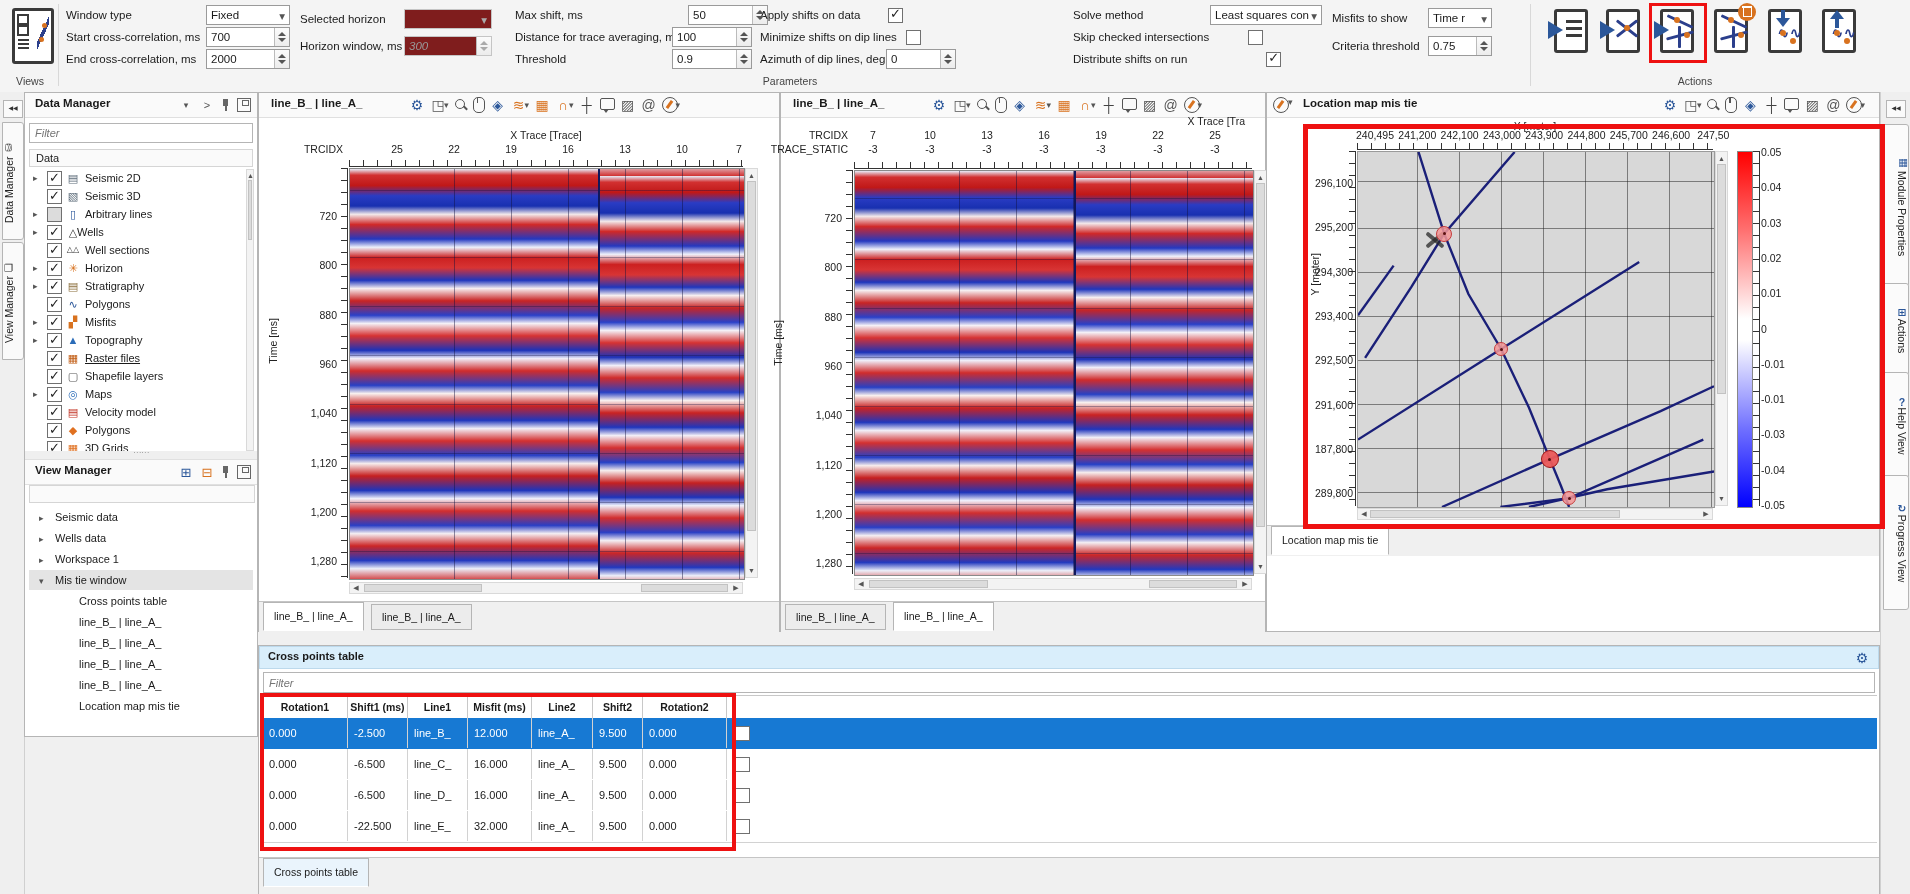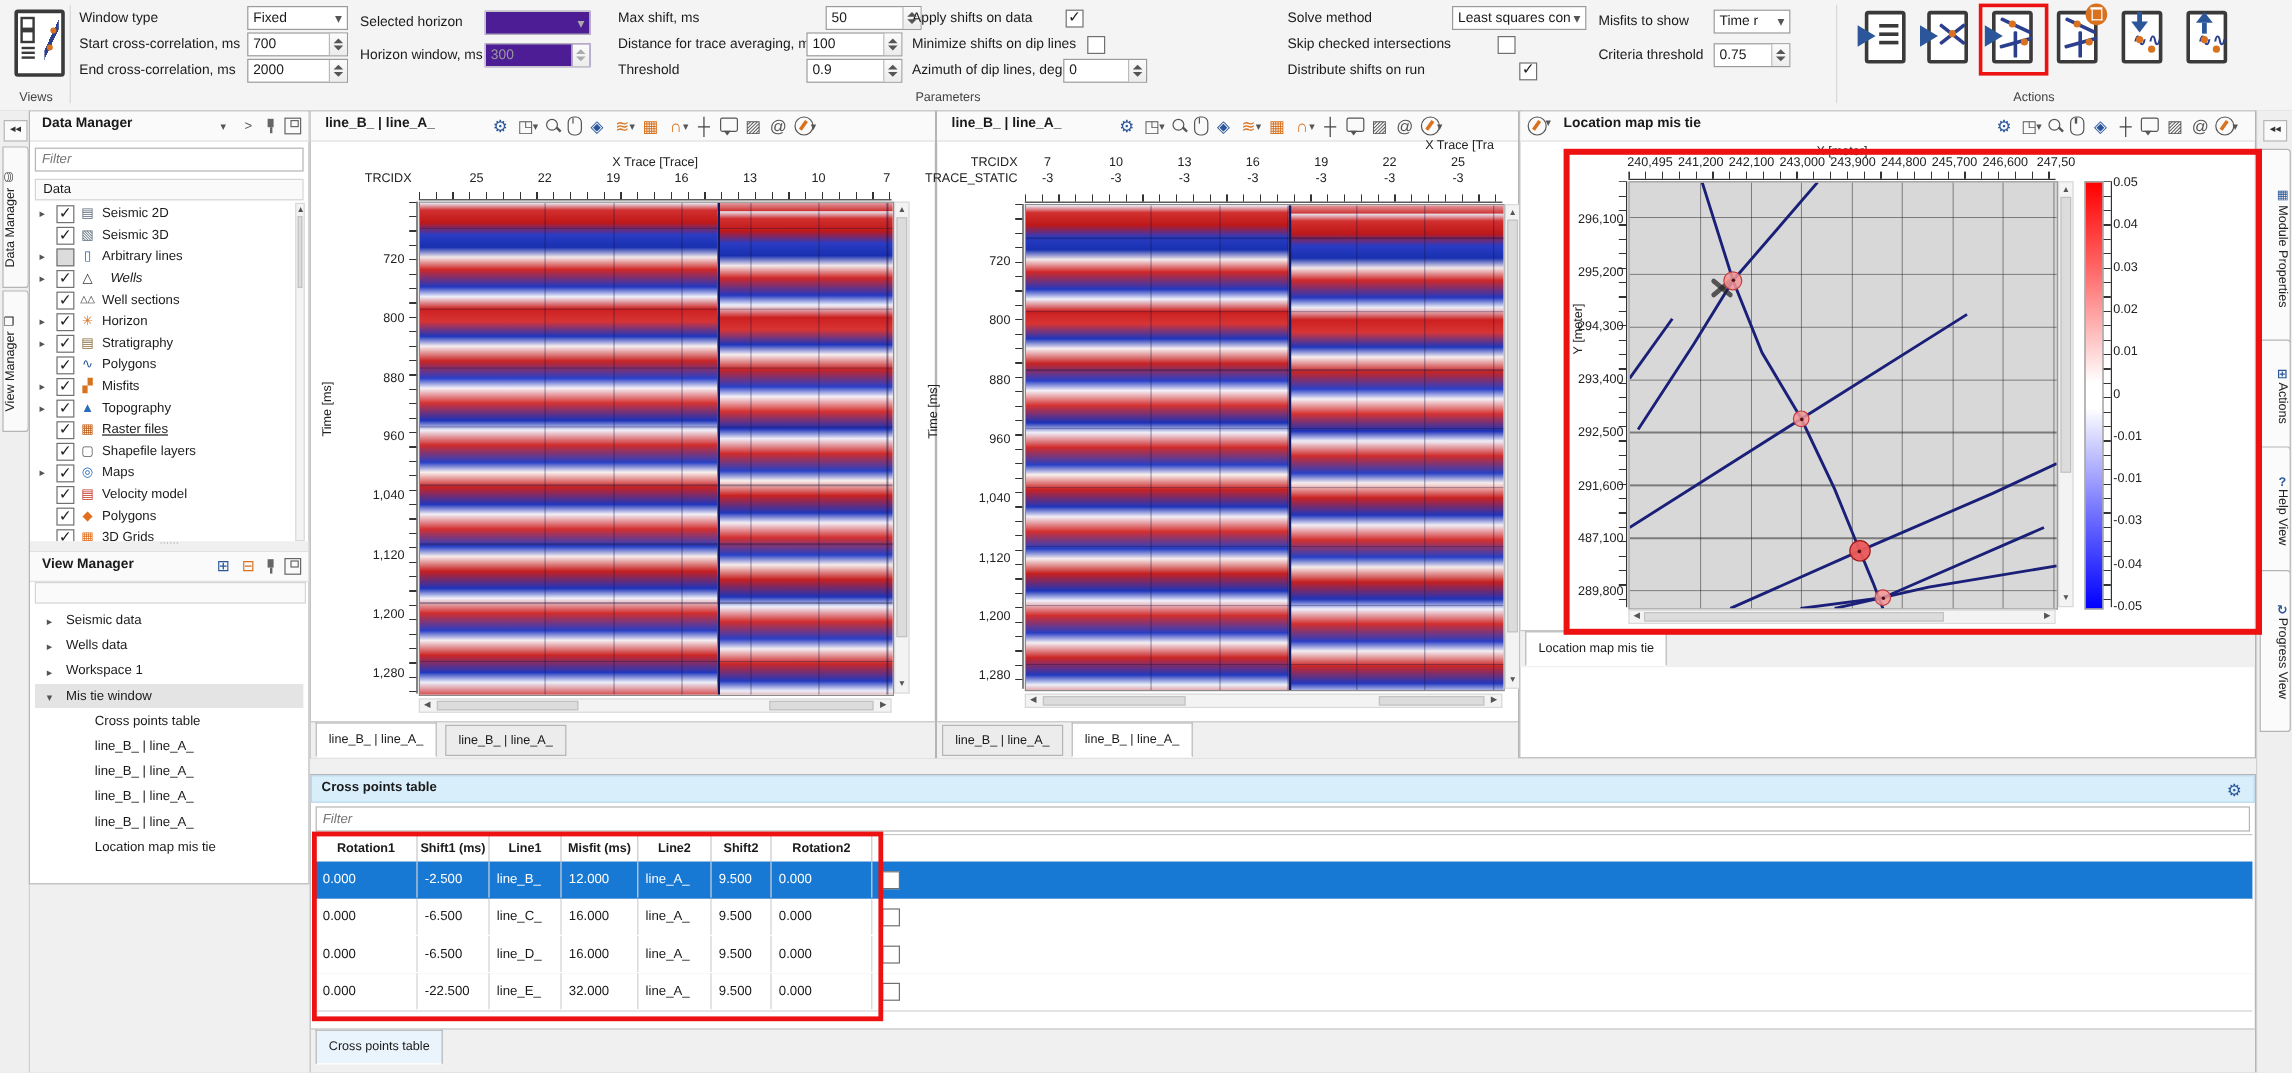--- a/index.html
+++ b/index.html
@@ -7,21 +7,21 @@
        font-family:"Liberation Sans","DejaVu Sans",sans-serif;font-size:11px;color:#1a1a1a;
        overflow:hidden;}
   .abs{position:absolute;}
   
   #ribbon{left:0;top:0;width:1910px;height:92px;background:#f4f4f4;border-bottom:1px solid #c9c9c9;}
   .vsep{position:absolute;top:4px;height:82px;width:1px;background:#d8d8d8;}
   .grp-label{position:absolute;top:75px;font-size:10.5px;color:#444;text-align:center;}
   .rlab{position:absolute;height:20px;line-height:20px;white-space:nowrap;font-size:11.5px;}
   .rctl{position:absolute;height:20px;background:#fff;border:1px solid #9a9a9a;line-height:18px;
         padding:0 4px;box-sizing:border-box;font-size:11.5px;}
-  .rctl.dis{background:#4c1d95;color:#999;border-color:#c5c5c5;}
+  .rctl.dis{background:#7f1d1d;color:#999;border-color:#c5c5c5;font-style:italic;}
   .spin::after{content:"";position:absolute;right:0;top:0;bottom:0;width:14px;border-left:1px solid #bbb;
         background:linear-gradient(#fbfbfb,#ececec);}
   .spin .ar{position:absolute;right:3px;width:0;height:0;border-left:4px solid transparent;border-right:4px solid transparent;z-index:2;}
   .spin .up{top:4px;border-bottom:4px solid #555;}
   .spin .dn{bottom:4px;border-top:4px solid #555;}
   .dd::after{content:"▾";position:absolute;right:4px;top:1px;color:#555;}
   .dd.dis::after{color:#aaa;}
   .cb{width:13px;height:13px;border:1px solid #707070;background:#fff;display:inline-block;position:relative;}
   .cb.on::after{content:"✓";position:absolute;left:1px;top:-3px;font-size:13px;font-weight:bold;color:#222;}
   
@@ -284,21 +284,21 @@
         <div class="trow" style="top: 36px;">
           <div class="tarr" style="left: 4px;">▸</div>
           <div class="cb" style="position: absolute; left: 18px; top: 2px; background: rgb(220, 220, 220);"></div>
           <div class="tglyph" style="left: 37px; color: rgb(43, 87, 154);">▯</div>
           <div class="tlab" style="left: 56px;">Arbitrary lines</div>
         </div>
         <div class="trow" style="top: 54px;">
           <div class="tarr" style="left: 4px;">▸</div>
           <div class="cb on" style="position: absolute; left: 18px; top: 2px;"></div>
           <div class="tglyph" style="left: 37px; color: rgb(51, 51, 51);">△</div>
-          <div class="tlab" style="left: 63px; font-style: italic;">Wells</div>
+          <div class="tlab" style="left: 48px;">Wells</div>
         </div>
         <div class="trow" style="top: 72px;">
           <div class="cb on" style="position: absolute; left: 18px; top: 2px;"></div>
           <div class="tglyph" style="left: 37px; color: rgb(51, 51, 51); font-size: 8px;">△△</div>
           <div class="tlab" style="left: 56px;">Well sections</div>
         </div>
         <div class="trow" style="top: 90px;">
           <div class="tarr" style="left: 4px;">▸</div>
           <div class="cb on" style="position: absolute; left: 18px; top: 2px;"></div>
           <div class="tglyph" style="left: 37px; color: rgb(216, 114, 31);">✳</div>
@@ -704,21 +704,21 @@
       <div class="tick" style="left: 295.5px; top: 36px; width: 48px; text-align: center;">244,800</div>
       <div class="tick" style="left: 337.8px; top: 36px; width: 48px; text-align: center;">245,700</div>
       <div class="tick" style="left: 380.1px; top: 36px; width: 48px; text-align: center;">246,600</div>
       <div class="tick" style="left: 422.4px; top: 36px; width: 48px; text-align: center;">247,50</div>
       <div class="tick" style="left: 44px; top: 84px; width: 42px; text-align: right;">296,100</div>
       <div class="tick" style="left: 44px; top: 128.3px; width: 42px; text-align: right;">295,200</div>
       <div class="tick" style="left: 44px; top: 172.6px; width: 42px; text-align: right;">294,300</div>
       <div class="tick" style="left: 44px; top: 216.9px; width: 42px; text-align: right;">293,400</div>
       <div class="tick" style="left: 44px; top: 261.2px; width: 42px; text-align: right;">292,500</div>
       <div class="tick" style="left: 44px; top: 305.5px; width: 42px; text-align: right;">291,600</div>
-      <div class="tick" style="left: 44px; top: 349.8px; width: 42px; text-align: right;">487,100</div>
+      <div class="tick" style="left: 44px; top: 349.8px; width: 42px; text-align: right;">187,800</div>
       <div class="tick" style="left: 44px; top: 394.1px; width: 42px; text-align: right;">289,800</div>
       <div class="tick" style="left: 494px; top: 53px; width: 40px;">0.05</div>
       <div class="tick" style="left: 494px; top: 88.3px; width: 40px;">0.04</div>
       <div class="tick" style="left: 494px; top: 123.6px; width: 40px;">0.03</div>
       <div class="tick" style="left: 494px; top: 158.9px; width: 40px;">0.02</div>
       <div class="tick" style="left: 494px; top: 194.2px; width: 40px;">0.01</div>
       <div class="tick" style="left: 494px; top: 229.5px; width: 40px;">0</div>
       <div class="tick" style="left: 494px; top: 264.8px; width: 40px;">-0.01</div>
       <div class="tick" style="left: 494px; top: 300.1px; width: 40px;">-0.01</div>
       <div class="tick" style="left: 494px; top: 335.4px; width: 40px;">-0.03</div>

